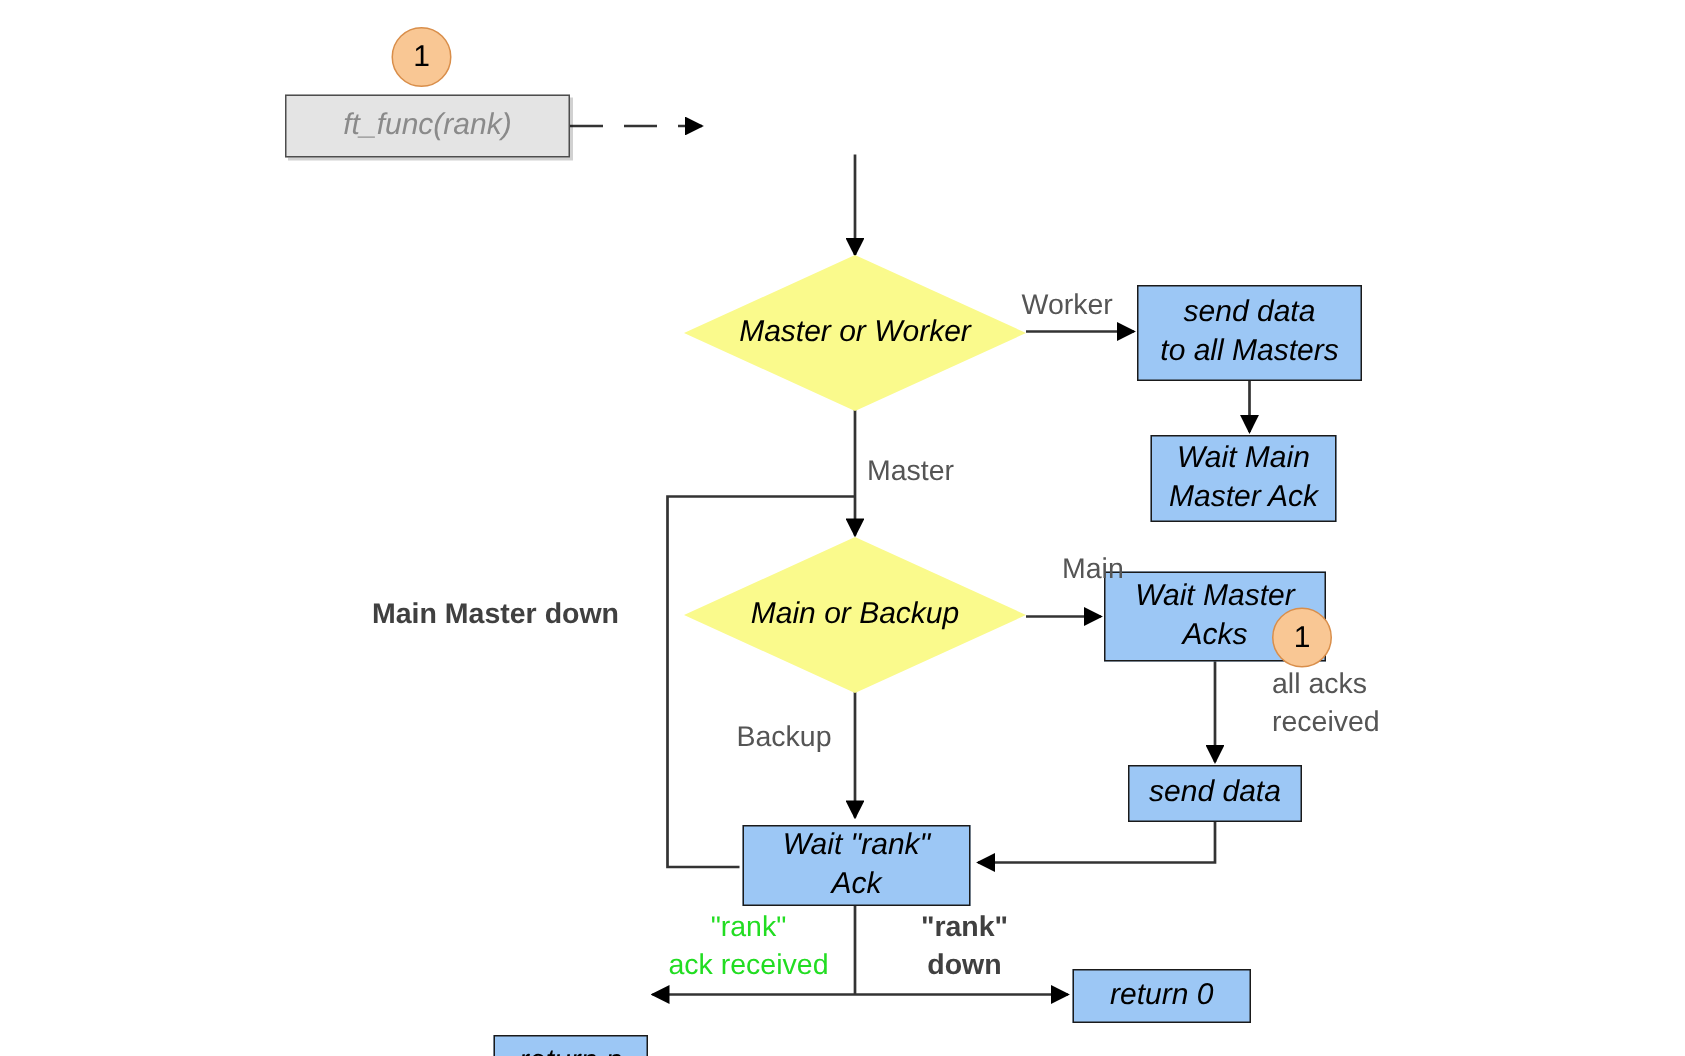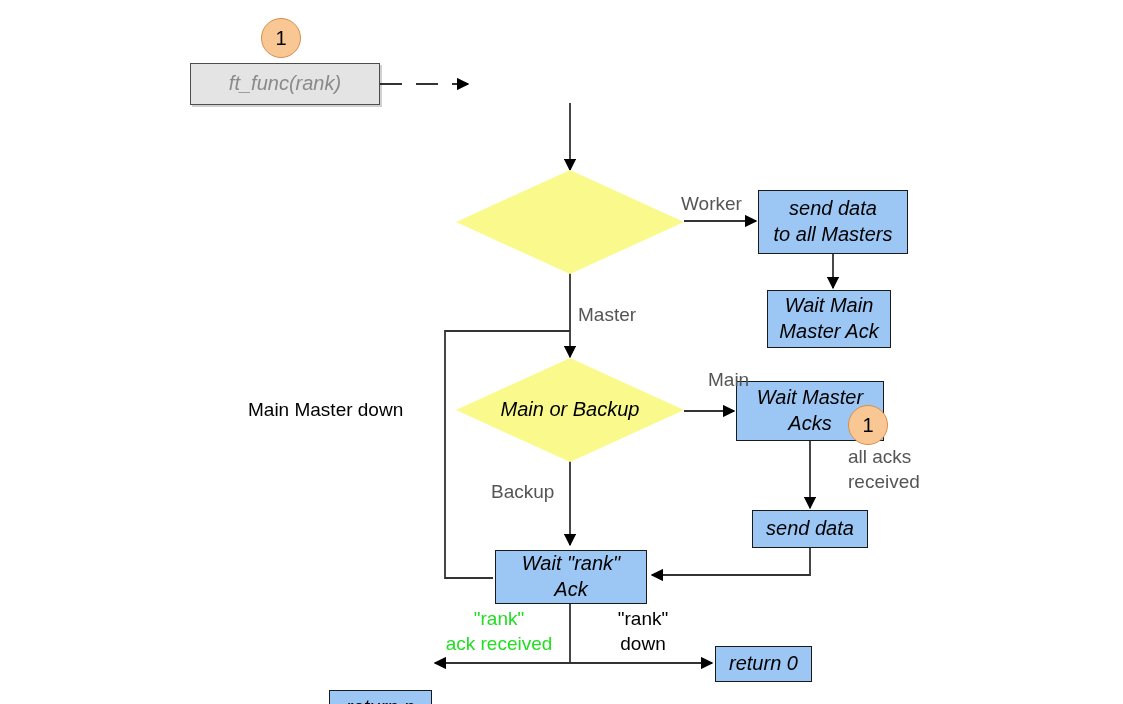--- a/index.html
+++ b/index.html
@@ -87,21 +87,21 @@
 
   
   .elabel {
     position: absolute;
     font-size: 19px;
     color: #555555;
     white-space: pre-line;
     line-height: 1.3;
     z-index: 4;
   }
-  .elabel.red   { color: #000000; }
+  .elabel.red   { color: #404040; font-weight: bold; }
   .elabel.green { color: #22DD22; }
   .elabel.center { text-align: center; }
 </style>
 </head>
 <body>
 
 <div id="canvas">
 
   <svg id="edges" viewBox="0 0 1123 704" xmlns="http://www.w3.org/2000/svg">
     <defs>
@@ -139,20 +139,21 @@
     </g>
   </svg>
 
   <div class="node ghost" style="left:190px; top:63px; width:190px; height:42px;">
     <span>ft_func(rank)</span>
   </div>
 
 
   <div class="node decision" style="left:456px; top:170px; width:228px; height:104px;">
     <span class="dia-shape"></span>
+    <span class="dia-label">Master or Worker</span>
   </div>
 
   <div class="node process" style="left:758px; top:190px; width:150px; height:64px;">
     <span>send data
 to all Masters</span>
   </div>
 
   <div class="node process" style="left:767px; top:290px; width:124px; height:58px;">
     <span>Wait Main
 Master Ack</span>
@@ -174,21 +175,21 @@
 
   <div class="node process" style="left:495px; top:550px; width:152px; height:54px;">
     <span>Wait "rank"
 Ack</span>
   </div>
 
   <div class="node process" style="left:329px; top:646px; width:103px; height:36px;margin-top:44px;">
     <span>return n</span>
   </div>
 
-  <div class="node process" style="left:715px; top:646px; width:97px; height:36px;justify-content:center;">
+  <div class="node process" style="left:715px; top:646px; width:119px; height:36px;justify-content:center;">
     <span>return 0</span>
   </div>
 
   <div class="badge" style="left:261px; top:18px; width:38px; height:38px;">
     <span>1</span>
   </div>
 
   <div class="badge" style="left:848px; top:405px; width:38px; height:38px;">
     <span>1</span>
   </div>

